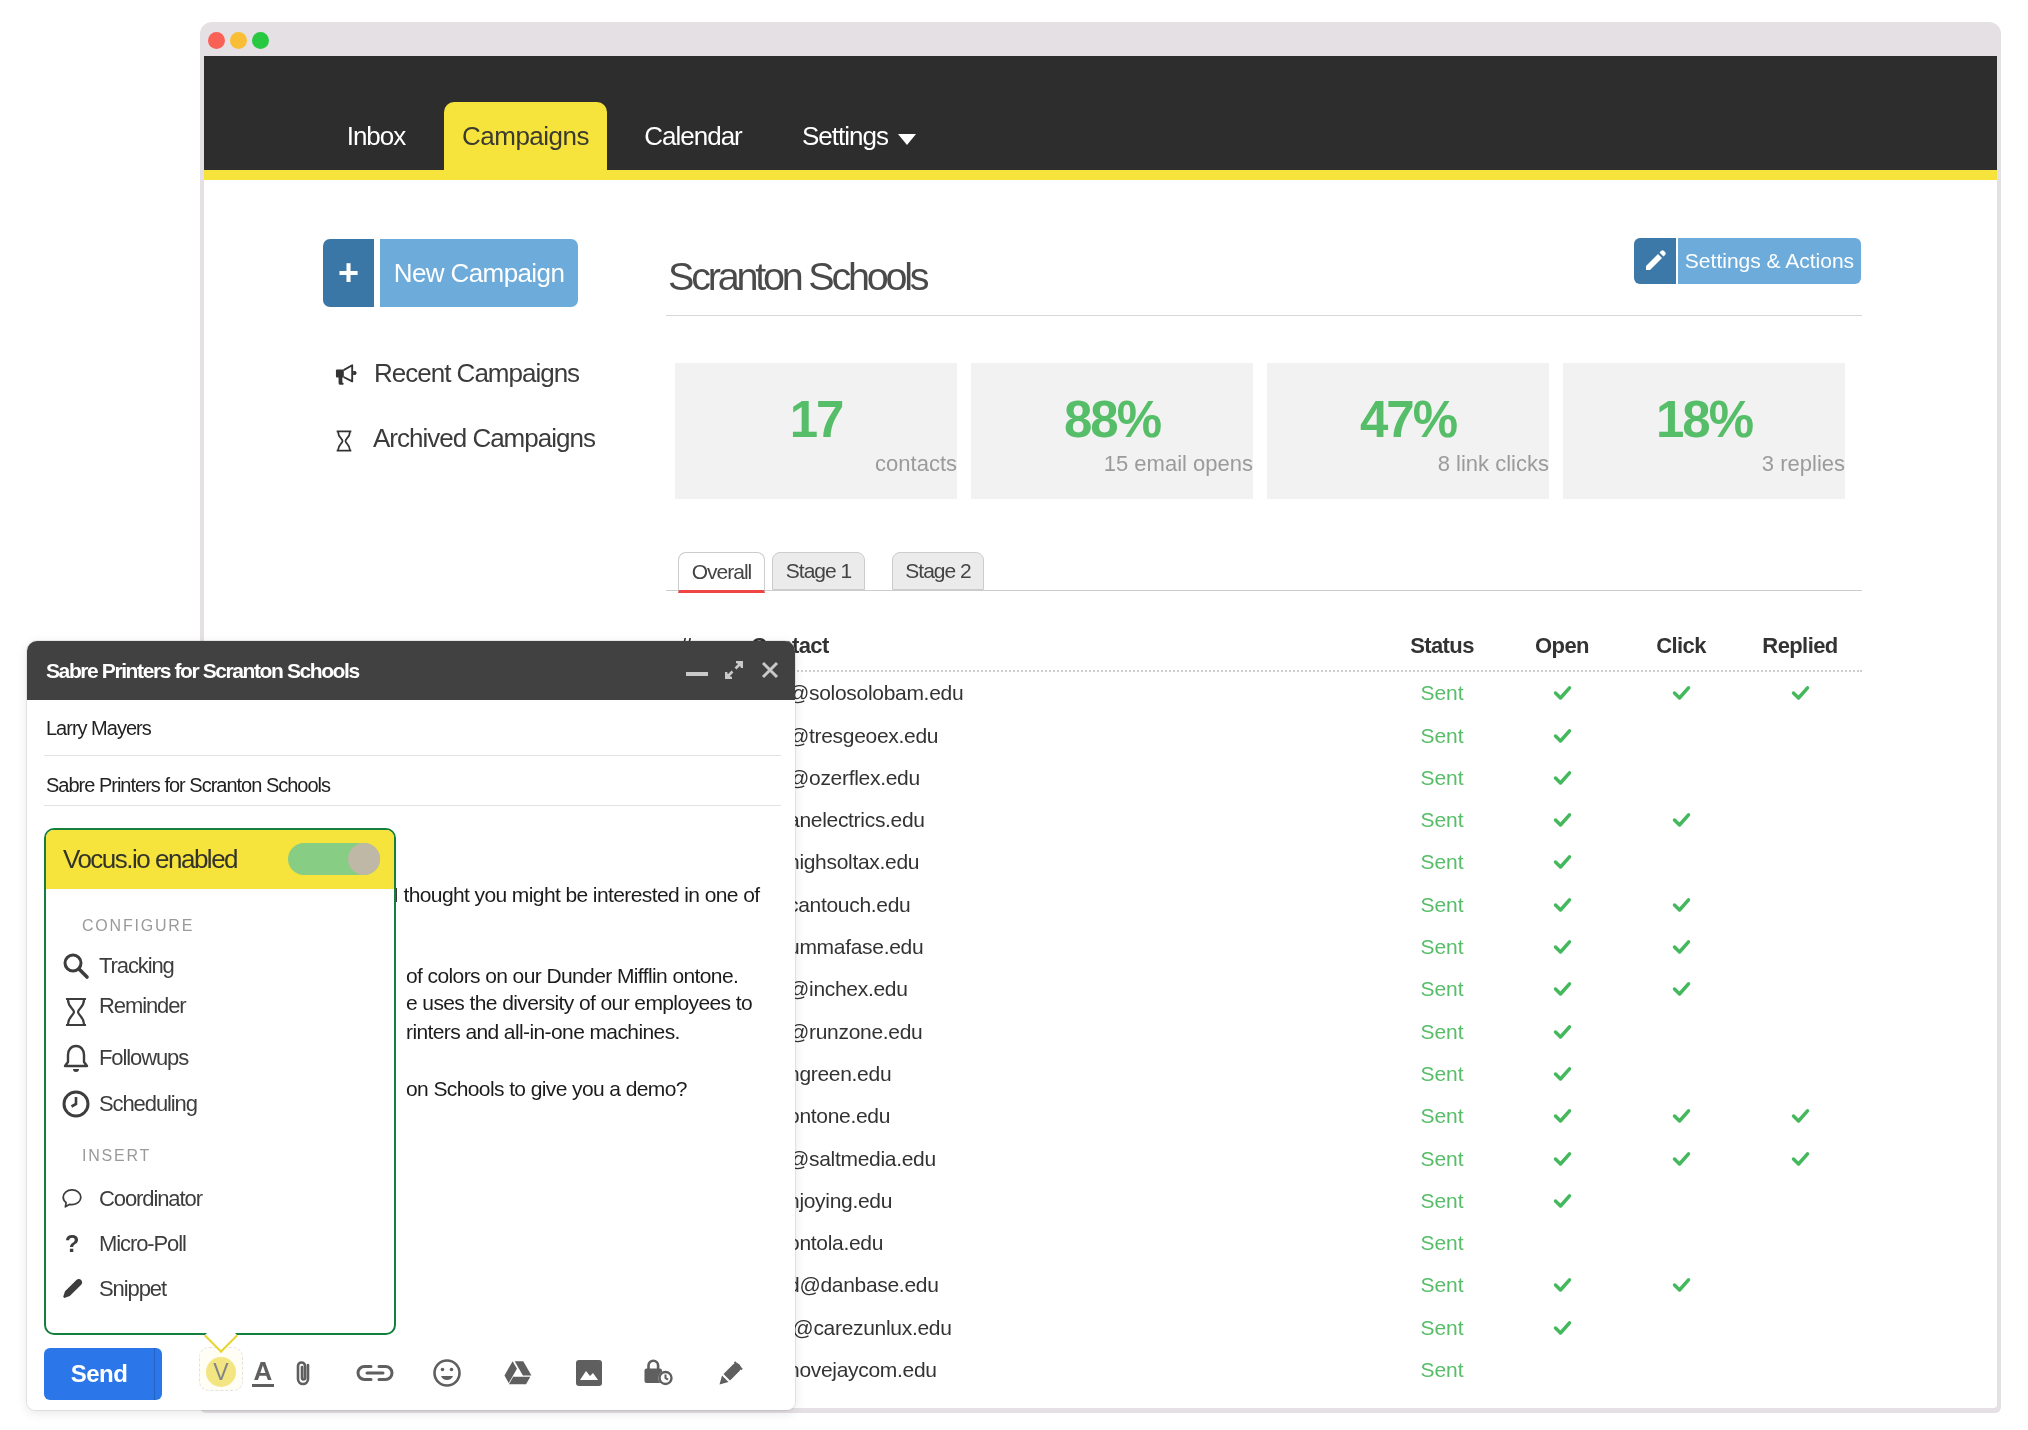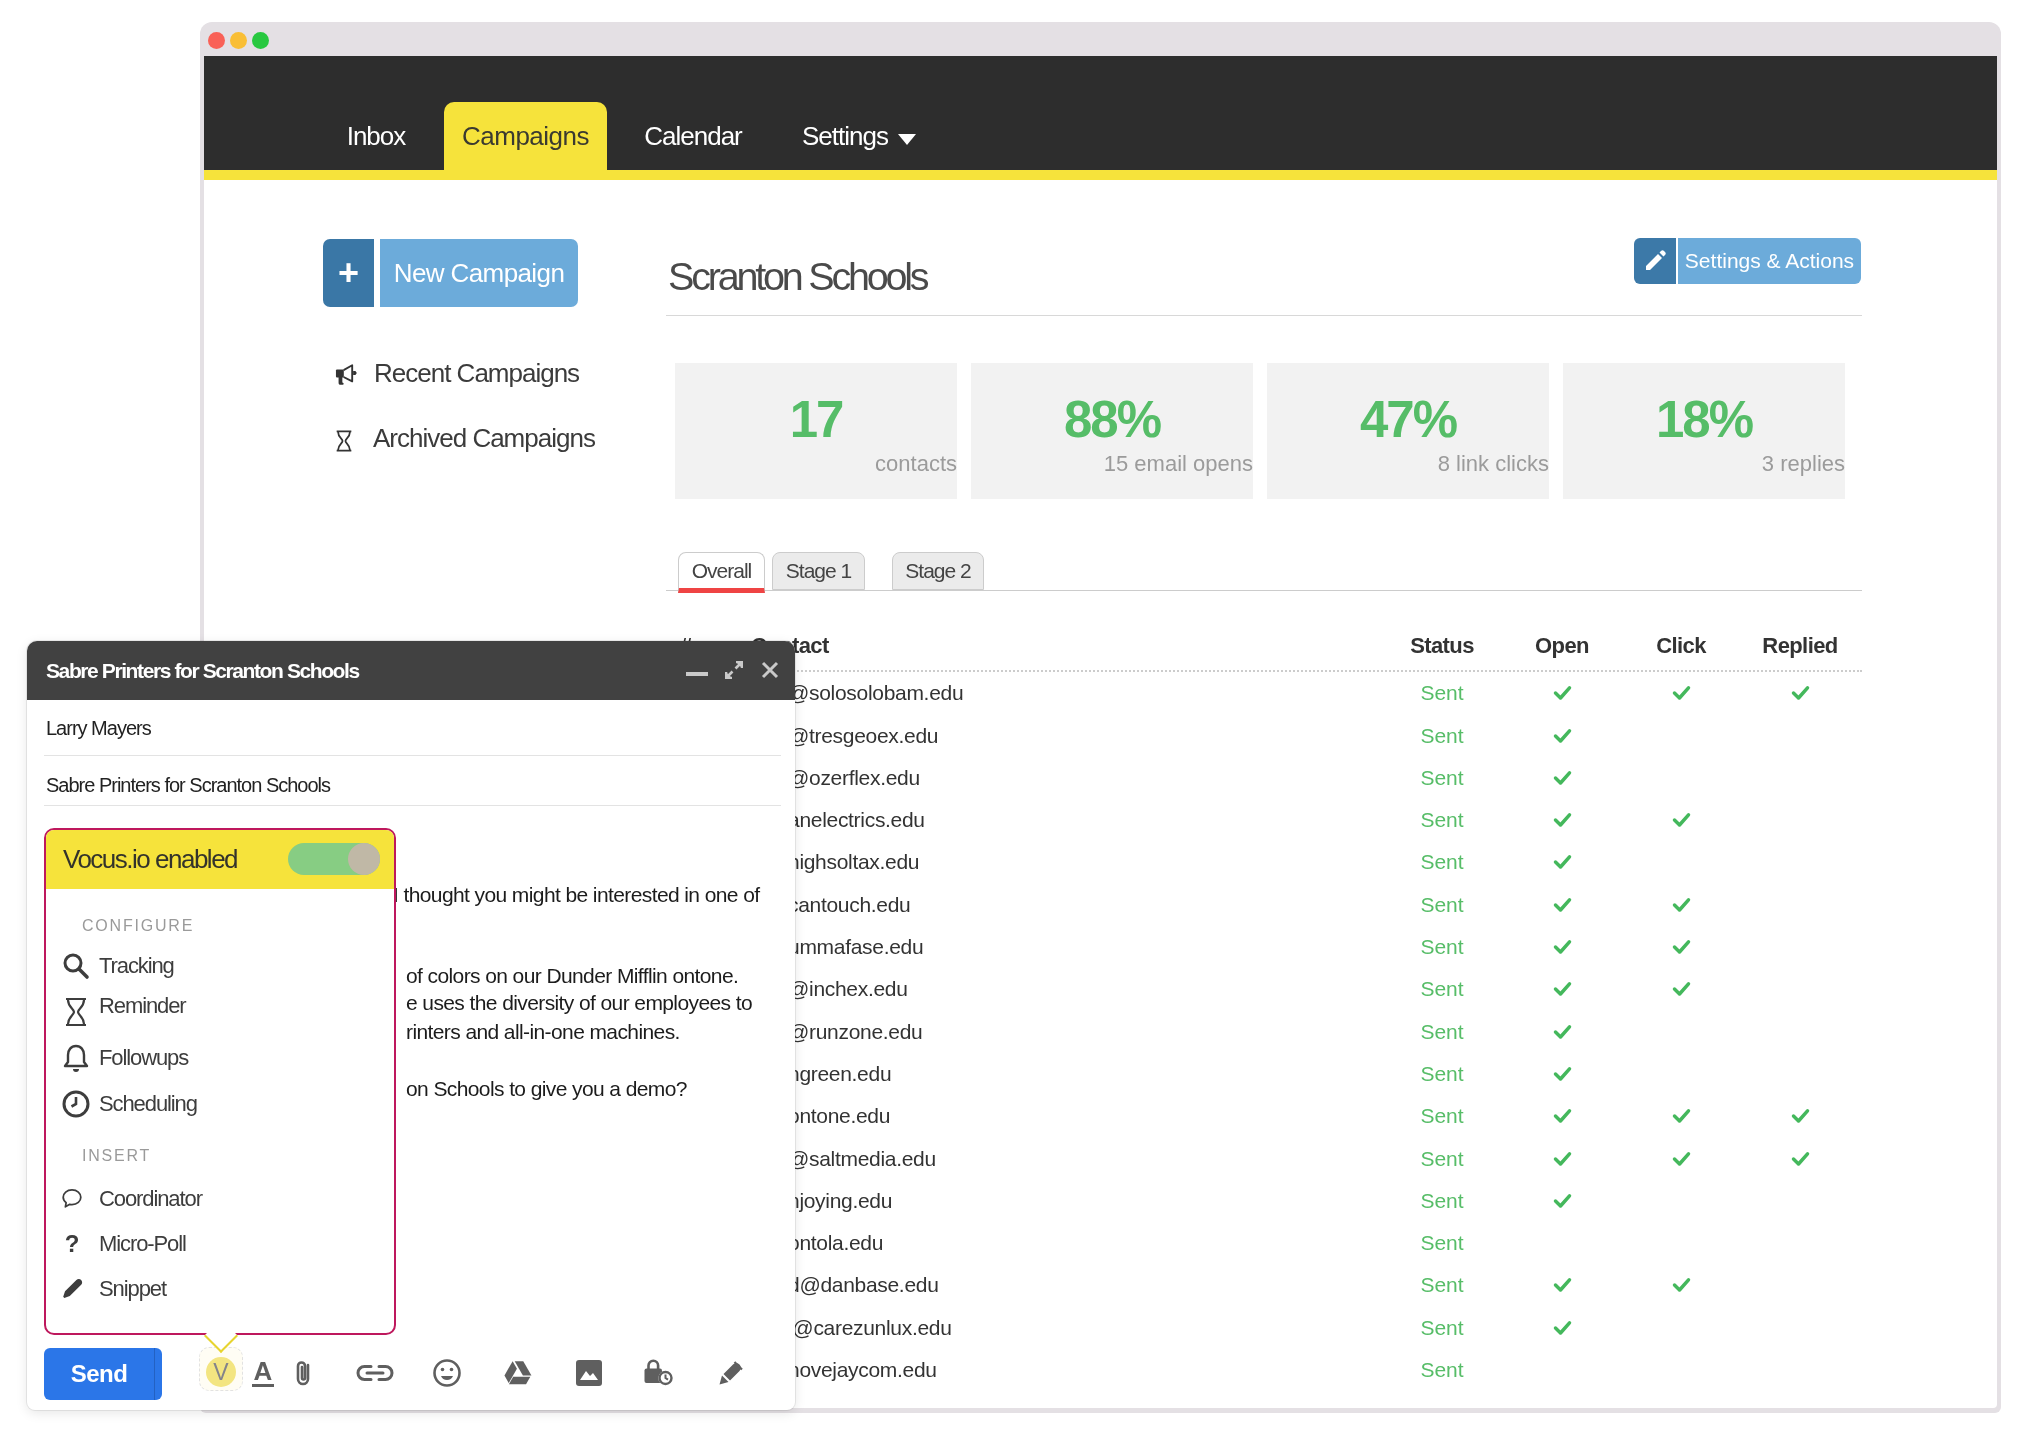--- a/index.html
+++ b/index.html
@@ -31,42 +31,42 @@
 #setbtn { left:1430px; top:182px; width:227px; height:46px; border-radius:6px; overflow:hidden; }
 #setbtn .pic { left:0; top:0; width:42px; height:46px; background:#3c79a8; }
 #setbtn .lbl { left:44px; top:0; right:0; height:46px; background:#6cabda; color:#fff; font-size:21px; }
 .hr1 { left:462px; top:259px; width:1196px; height:1px; background:#d8d8d8; }
 .statbox { top:307px; width:282px; height:136px; background:#f2f2f2; }
 .statnum { top:0; left:0; width:100%; height:112px; display:flex; align-items:center; justify-content:center; font-size:51px; letter-spacing:-2px; font-weight:bold; color:#56bd68; }
 .statlbl { top:88px; left:0; width:100%; text-align:right; font-size:22px; color:#9b9b9b; }
 
 
 .tab { top:496px; height:38px; font-size:21px; letter-spacing:-1px; color:#444; border:1px solid #ccc; border-radius:8px 8px 0 0; }
-.tabon { background:#fff; border-bottom:5px solid #ef4444; height:41px; z-index:3;text-align:center; }
+.tabon { background:#fff; border-bottom:3px solid #ef4444; height:41px; z-index:3;text-align:center; }
 .taboff { background:#ebebeb; }
 #tabline { left:462px; top:534px; width:1196px; height:1px; background:#ccc; }
 
 
 .th { top:574px; height:32px; display:flex; align-items:center; font-size:22px; letter-spacing:-0.6px; font-weight:bold; color:#333; }
 .thc { justify-content:center; }
 #dotline { left:462px; top:614px; width:1196px; height:1px; border-top:2px dotted #cccccc; }
 .row { left:0; width:1658px; height:43px; }
 .em { left:584px; font-size:21px; letter-spacing:-0.3px; color:#333; }
 .sent { left:1188px; width:100px; text-align:center; font-size:21px; color:#57bd68; }
 .chk { width:100px; text-align:center; }
 
 
 #compose { left:27px; top:641px; width:768px; height:769px; background:#fff; border-radius:10px 10px 8px 8px; box-shadow:0 0 0 1px rgba(0,0,0,0.07), 0 3px 12px rgba(0,0,0,0.10); }
 #chead { left:0; top:0; width:100%; height:59px; background:#414141; border-radius:10px 10px 0 0; color:#fff; font-size:21px; letter-spacing:-1.4px; font-weight:bold; }
 .cdivider { left:17px; width:737px; height:1px; background:#e3e3e3; }
 .cfield { left:19px; font-size:20px; letter-spacing:-1px; color:#222; }
 .cbody { font-size:21px; letter-spacing:-0.6px; color:#1c1c1c; }
 
 
-#vpanel { left:17px; top:187px; width:352px; height:507px; background:#fff; border:2px solid #be185d; border-radius:10px; z-index:5; }
+#vpanel { left:17px; top:187px; width:352px; height:507px; background:#fff; border:2px solid #15803d; border-radius:10px; z-index:5; }
 #vhead { left:0; top:0; width:100%; height:59px; background:#f6e33b; border-radius:8px 8px 0 0; }
 #vhead .t { position:absolute; left:17px; top:0; height:59px; display:flex; align-items:center; font-size:26px; letter-spacing:-1.5px; color:#33332b; }
 .vsec { left:36px; font-size:16px; color:#9a9a9a; letter-spacing:1.8px; }
 .vitem { left:53px; font-size:22px; letter-spacing:-1.1px; color:#3d3d3d; }
 .vicon { left:15px; width:22px; height:22px; }
 #vnotch { left:182px; top:683px; width:24px; height:24px; background:#fff; border-right:2px solid #e7d42f; border-bottom:2px solid #e7d42f; transform:rotate(45deg); z-index:6; }
 
 
 #send { left:17px; top:707px; width:118px; height:52px; background:#2b76e8; border-radius:6px; }
 #send .txt { position:absolute; left:0; top:0; width:110px; height:52px; display:flex; align-items:center; justify-content:center; color:#fff; font-size:24px; font-weight:bold; letter-spacing:-0.5px; }

